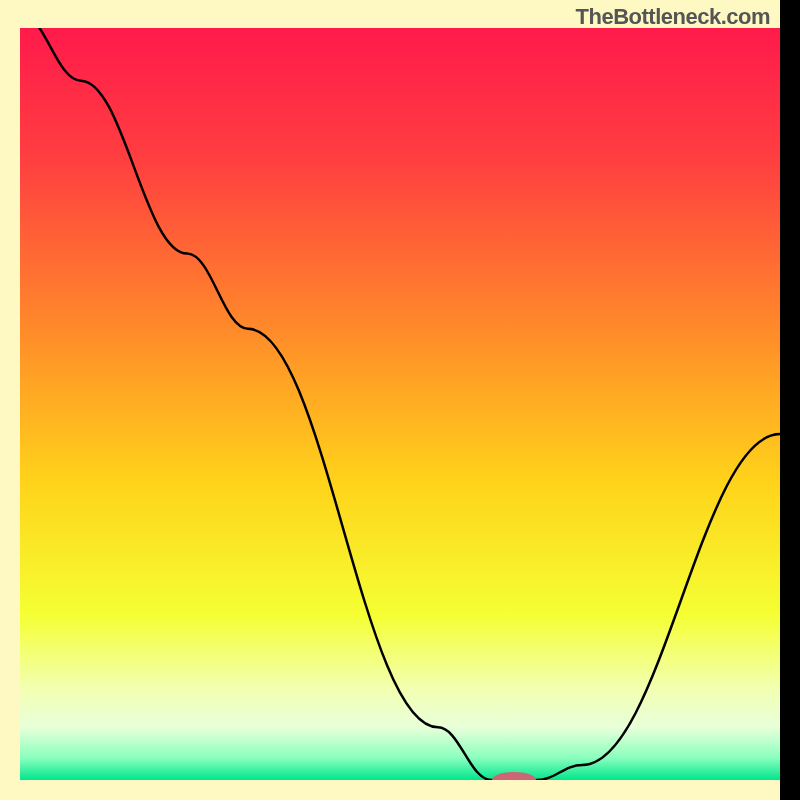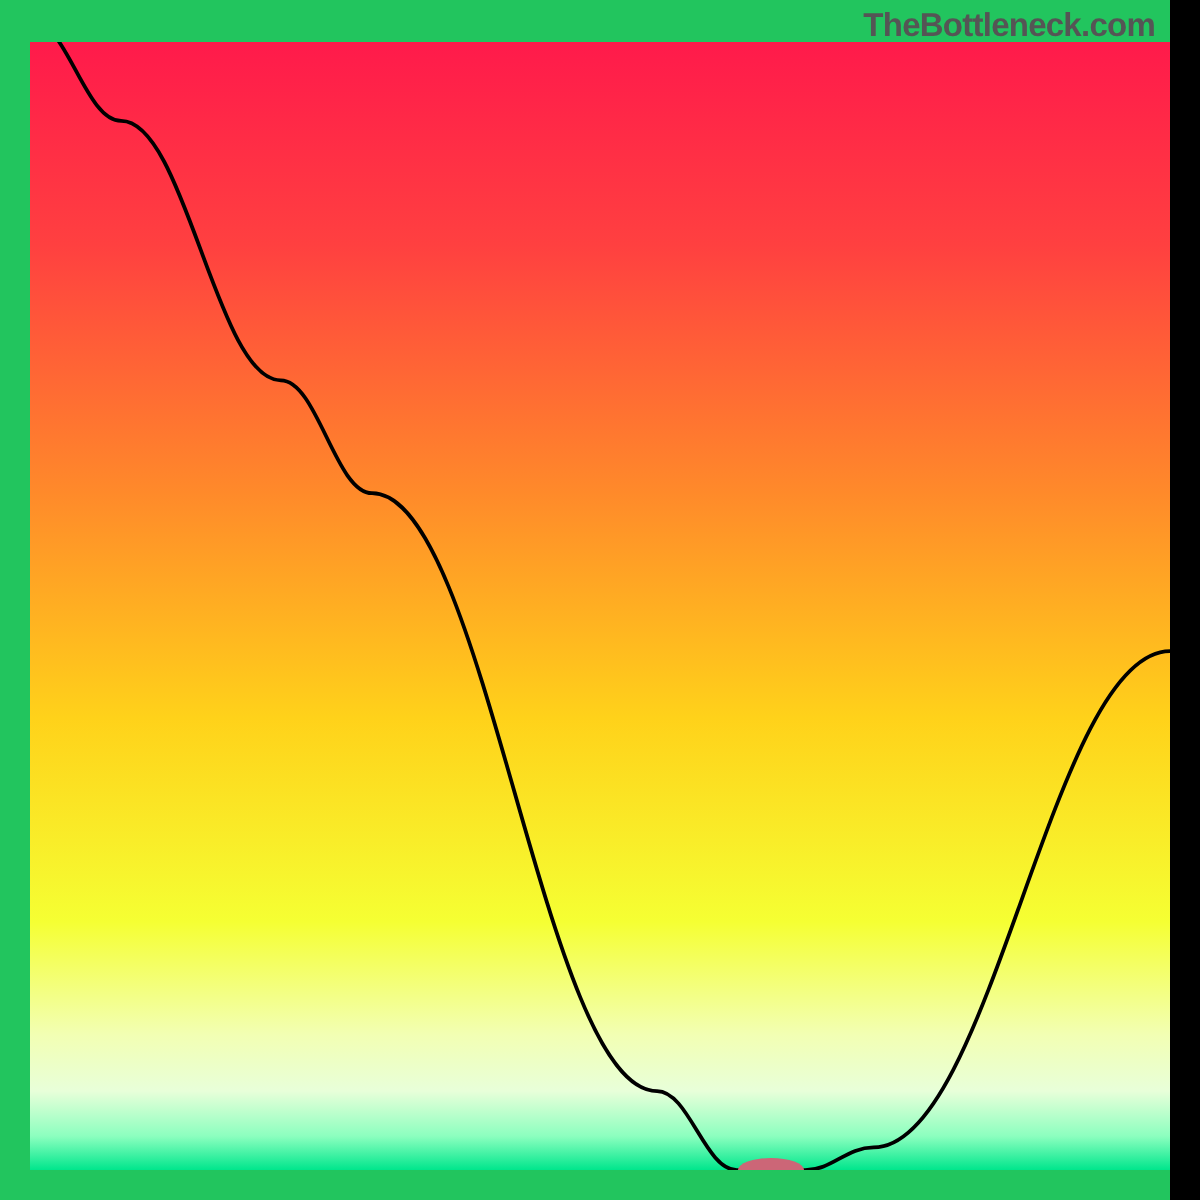--- a/index.html
+++ b/index.html
@@ -8,21 +8,21 @@
     width: 800px;
     height: 800px;
     overflow: hidden;
     background: #000;
     font-family: Arial, Helvetica, sans-serif;
   }
   .frame {
     position: relative;
     width: 780px;
     height: 800px;
-    background: #22c55e;
+    background: #fef9c3;
     text-align: center;
   }
   .watermark {
     position: absolute;
     top: 4px;
     right: 10px;
     color: #555;
     font-size: 22px;
     font-weight: bold;
     letter-spacing: -0.5px;

